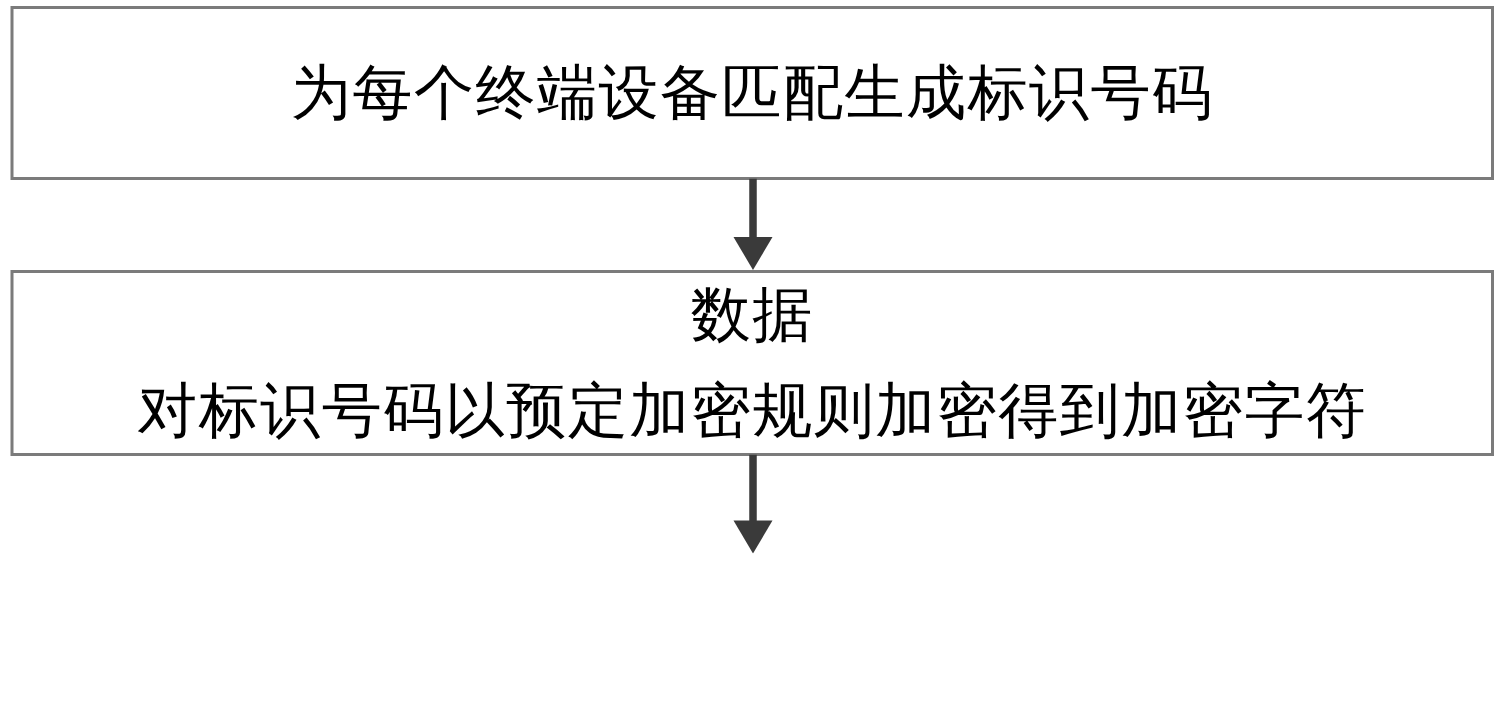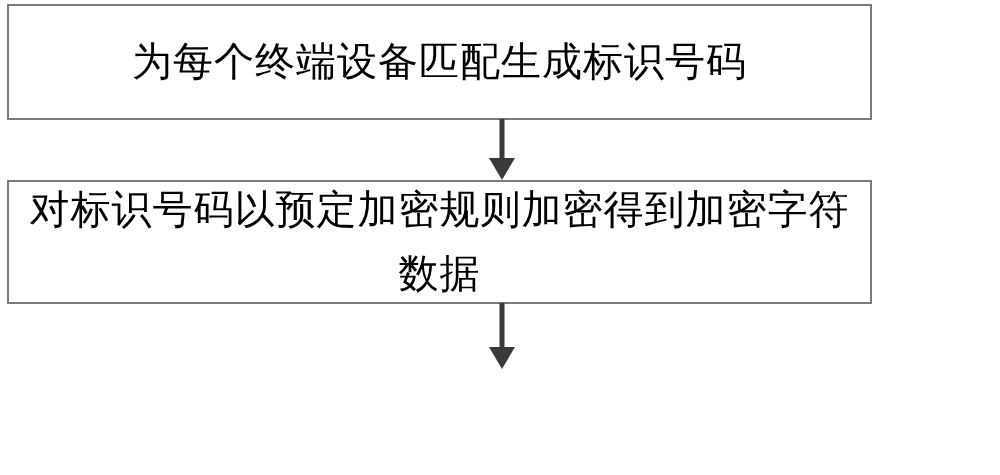--- a/index.html
+++ b/index.html
@@ -12,21 +12,21 @@
     width: 1000px;
     height: 475px;
     background: #ffffff;
     font-family: "Liberation Serif", serif;
     color: #000000;
     overflow: hidden;
   }
   .flow-box {
     position: absolute;
     left: 7px;
-    width: 865px;
+    width: 989px;
     box-sizing: border-box;
     border: 2px solid #7b7b7b;
     background: #ffffff;
     display: flex;
     flex-direction: column;
     align-items: center;
     justify-content: center;
     text-align: center;
   }
   .flow-box .label-line {
@@ -55,22 +55,22 @@
   <div class="flow-box box-1">
     <div class="label-line">为每个终端设备匹配生成标识号码</div>
   </div>
 
   <svg class="arrow arrow-1" viewBox="0 0 32 61" preserveAspectRatio="none">
     <rect x="13.5" y="0" width="5" height="44" fill="#3a3a3a"></rect>
     <polygon points="3,39 29,39 16,61" fill="#3a3a3a"></polygon>
   </svg>
 
   <div class="flow-box box-2">
+    <div class="label-line">数据</div>
     <div class="label-line">对标识号码以预定加密规则加密得到加密字符</div>
-    <div class="label-line">数据</div>
   </div>
 
   <svg class="arrow arrow-2" viewBox="0 0 32 66" preserveAspectRatio="none">
     <rect x="13.5" y="0" width="5" height="49" fill="#3a3a3a"></rect>
     <polygon points="3,44 29,44 16,66" fill="#3a3a3a"></polygon>
   </svg>
 
 
 </div>
 

